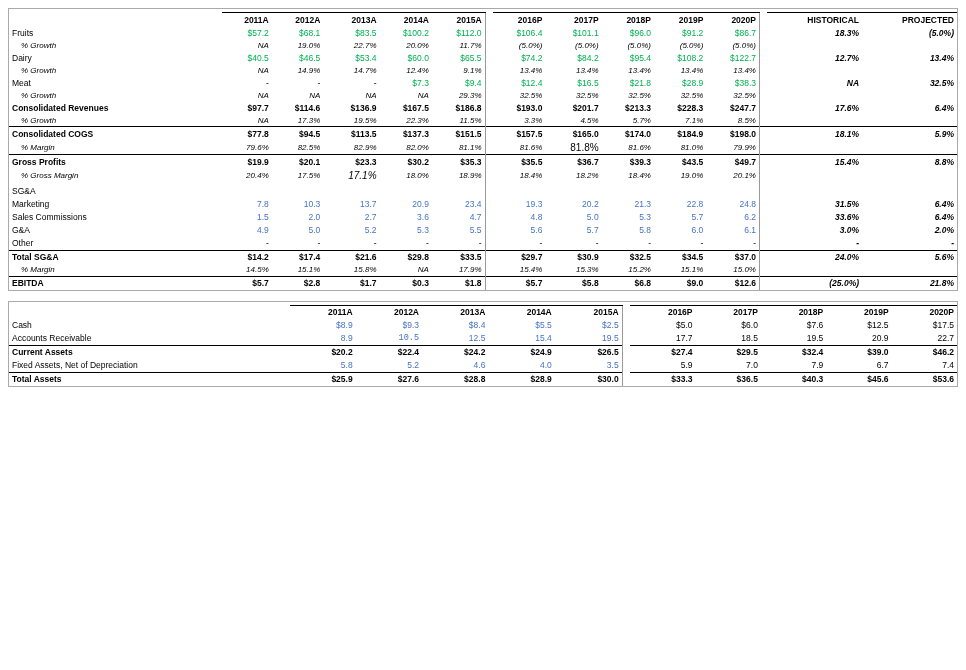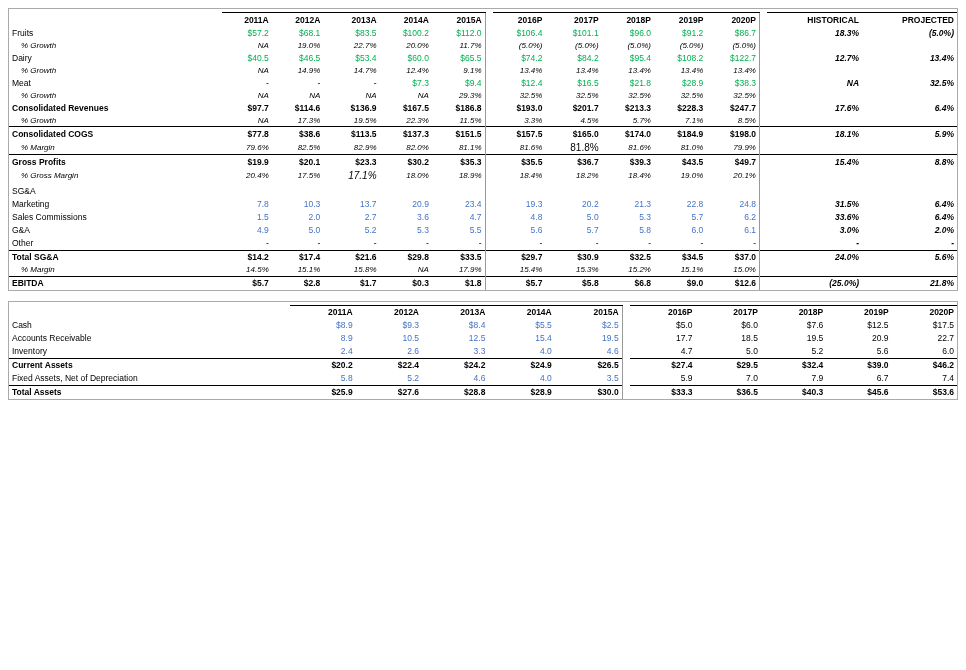--- a/index.html
+++ b/index.html
@@ -221,21 +221,21 @@
             <td style="font-style: italic; font-size: 8px;">5.7%</td>
             <td style="font-style: italic; font-size: 8px;">7.1%</td>
             <td style="font-style: italic; font-size: 8px; border-right: 1px solid rgb(153, 153, 153);">8.5%</td>
             <td style="width: 8px; border: none;"></td>
             <td style="font-weight: bold; font-style: italic;"></td>
             <td style="font-weight: bold; font-style: italic;"></td>
           </tr>
           <tr style="border-top: 1.5px solid rgb(0, 0, 0);">
             <td style="font-weight: bold; border-top: 1.5px solid rgb(0, 0, 0);">Consolidated COGS</td>
             <td style="font-weight: bold; border-top: 1.5px solid rgb(0, 0, 0);">$77.8</td>
-            <td style="font-weight: bold; border-top: 1.5px solid rgb(0, 0, 0);">$38.6</td>
+            <td style="font-weight: bold; border-top: 1.5px solid rgb(0, 0, 0);">$94.5</td>
             <td style="font-weight: bold; border-top: 1.5px solid rgb(0, 0, 0);">$113.5</td>
             <td style="font-weight: bold; border-top: 1.5px solid rgb(0, 0, 0);">$137.3</td>
             <td style="font-weight: bold; border-top: 1.5px solid rgb(0, 0, 0); border-right: 1px solid rgb(153, 153, 153);">$151.5</td>
             <td style="width: 8px; border: none;"></td>
             <td style="font-weight: bold; border-top: 1.5px solid rgb(0, 0, 0);">$157.5</td>
             <td style="font-weight: bold; border-top: 1.5px solid rgb(0, 0, 0);">$165.0</td>
             <td style="font-weight: bold; border-top: 1.5px solid rgb(0, 0, 0);">$174.0</td>
             <td style="font-weight: bold; border-top: 1.5px solid rgb(0, 0, 0);">$184.9</td>
             <td style="font-weight: bold; border-top: 1.5px solid rgb(0, 0, 0); border-right: 1px solid rgb(153, 153, 153);">$198.0</td>
             <td style="width: 8px; border: none;"></td>
@@ -470,44 +470,30 @@
             <td style="width: 8px; border: none;"></td>
             <td>$5.0</td>
             <td>$6.0</td>
             <td>$7.6</td>
             <td>$12.5</td>
             <td>$17.5</td>
           </tr>
           <tr>
             <td>Accounts Receivable</td>
             <td style="color: rgb(68, 114, 196);">8.9</td>
-            <td style="color: rgb(68, 114, 196);">10.5</td>
+            <td style="color: rgb(68, 114, 196); font-family: Liberation Mono, monospace;">10.5</td>
             <td style="color: rgb(68, 114, 196);">12.5</td>
             <td style="color: rgb(68, 114, 196);">15.4</td>
             <td style="color: rgb(68, 114, 196); border-right: 1px solid rgb(153, 153, 153);">19.5</td>
             <td style="width: 8px; border: none;"></td>
             <td>17.7</td>
             <td>18.5</td>
             <td>19.5</td>
             <td>20.9</td>
             <td>22.7</td>
-          </tr>
-          <tr>
-            <td>Inventory</td>
-            <td style="color: rgb(68, 114, 196);">2.4</td>
-            <td style="color: rgb(68, 114, 196);">2.6</td>
-            <td style="color: rgb(68, 114, 196);">3.3</td>
-            <td style="color: rgb(68, 114, 196);">4.0</td>
-            <td style="color: rgb(68, 114, 196); border-right: 1px solid rgb(153, 153, 153);">4.6</td>
-            <td style="width: 8px; border: none;"></td>
-            <td>4.7</td>
-            <td>5.0</td>
-            <td>5.2</td>
-            <td>5.6</td>
-            <td>6.0</td>
           </tr>
           <tr>
             <td style="font-weight: bold; border-top: 1.5px solid rgb(0, 0, 0);">Current Assets</td>
             <td style="font-weight: bold; border-top: 1.5px solid rgb(0, 0, 0);">$20.2</td>
             <td style="font-weight: bold; border-top: 1.5px solid rgb(0, 0, 0);">$22.4</td>
             <td style="font-weight: bold; border-top: 1.5px solid rgb(0, 0, 0);">$24.2</td>
             <td style="font-weight: bold; border-top: 1.5px solid rgb(0, 0, 0);">$24.9</td>
             <td style="font-weight: bold; border-top: 1.5px solid rgb(0, 0, 0); border-right: 1px solid rgb(153, 153, 153);">$26.5</td>
             <td style="width: 8px; border: none;"></td>
             <td style="font-weight: bold; border-top: 1.5px solid rgb(0, 0, 0);">$27.4</td>

